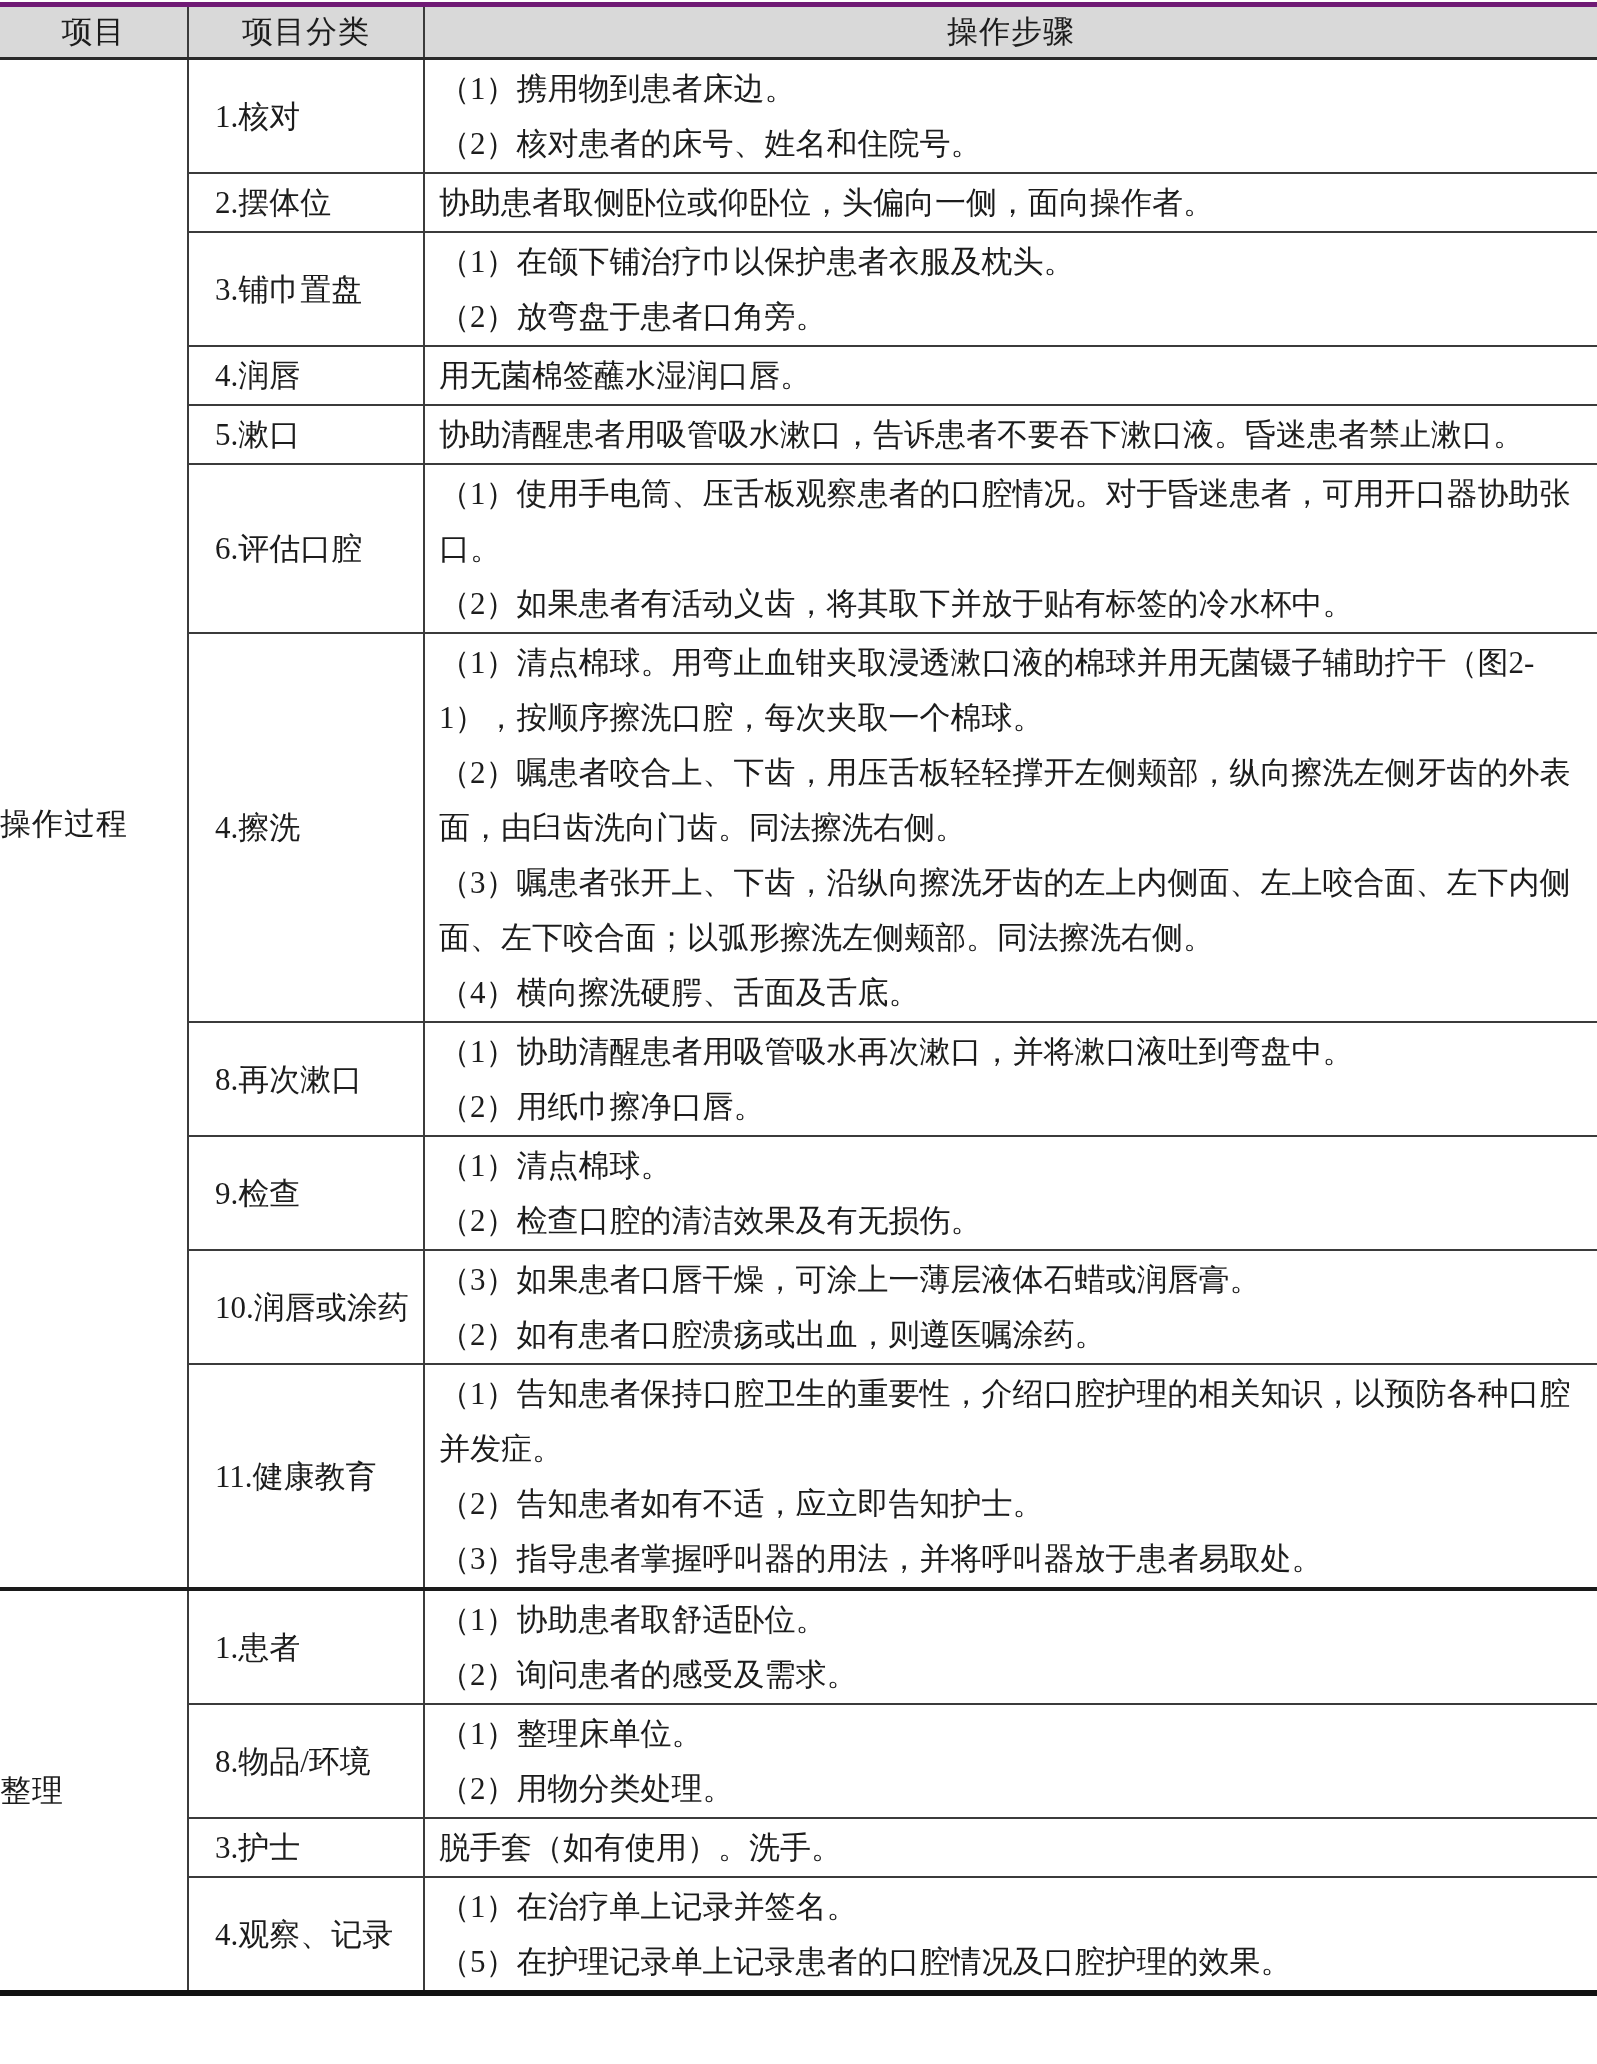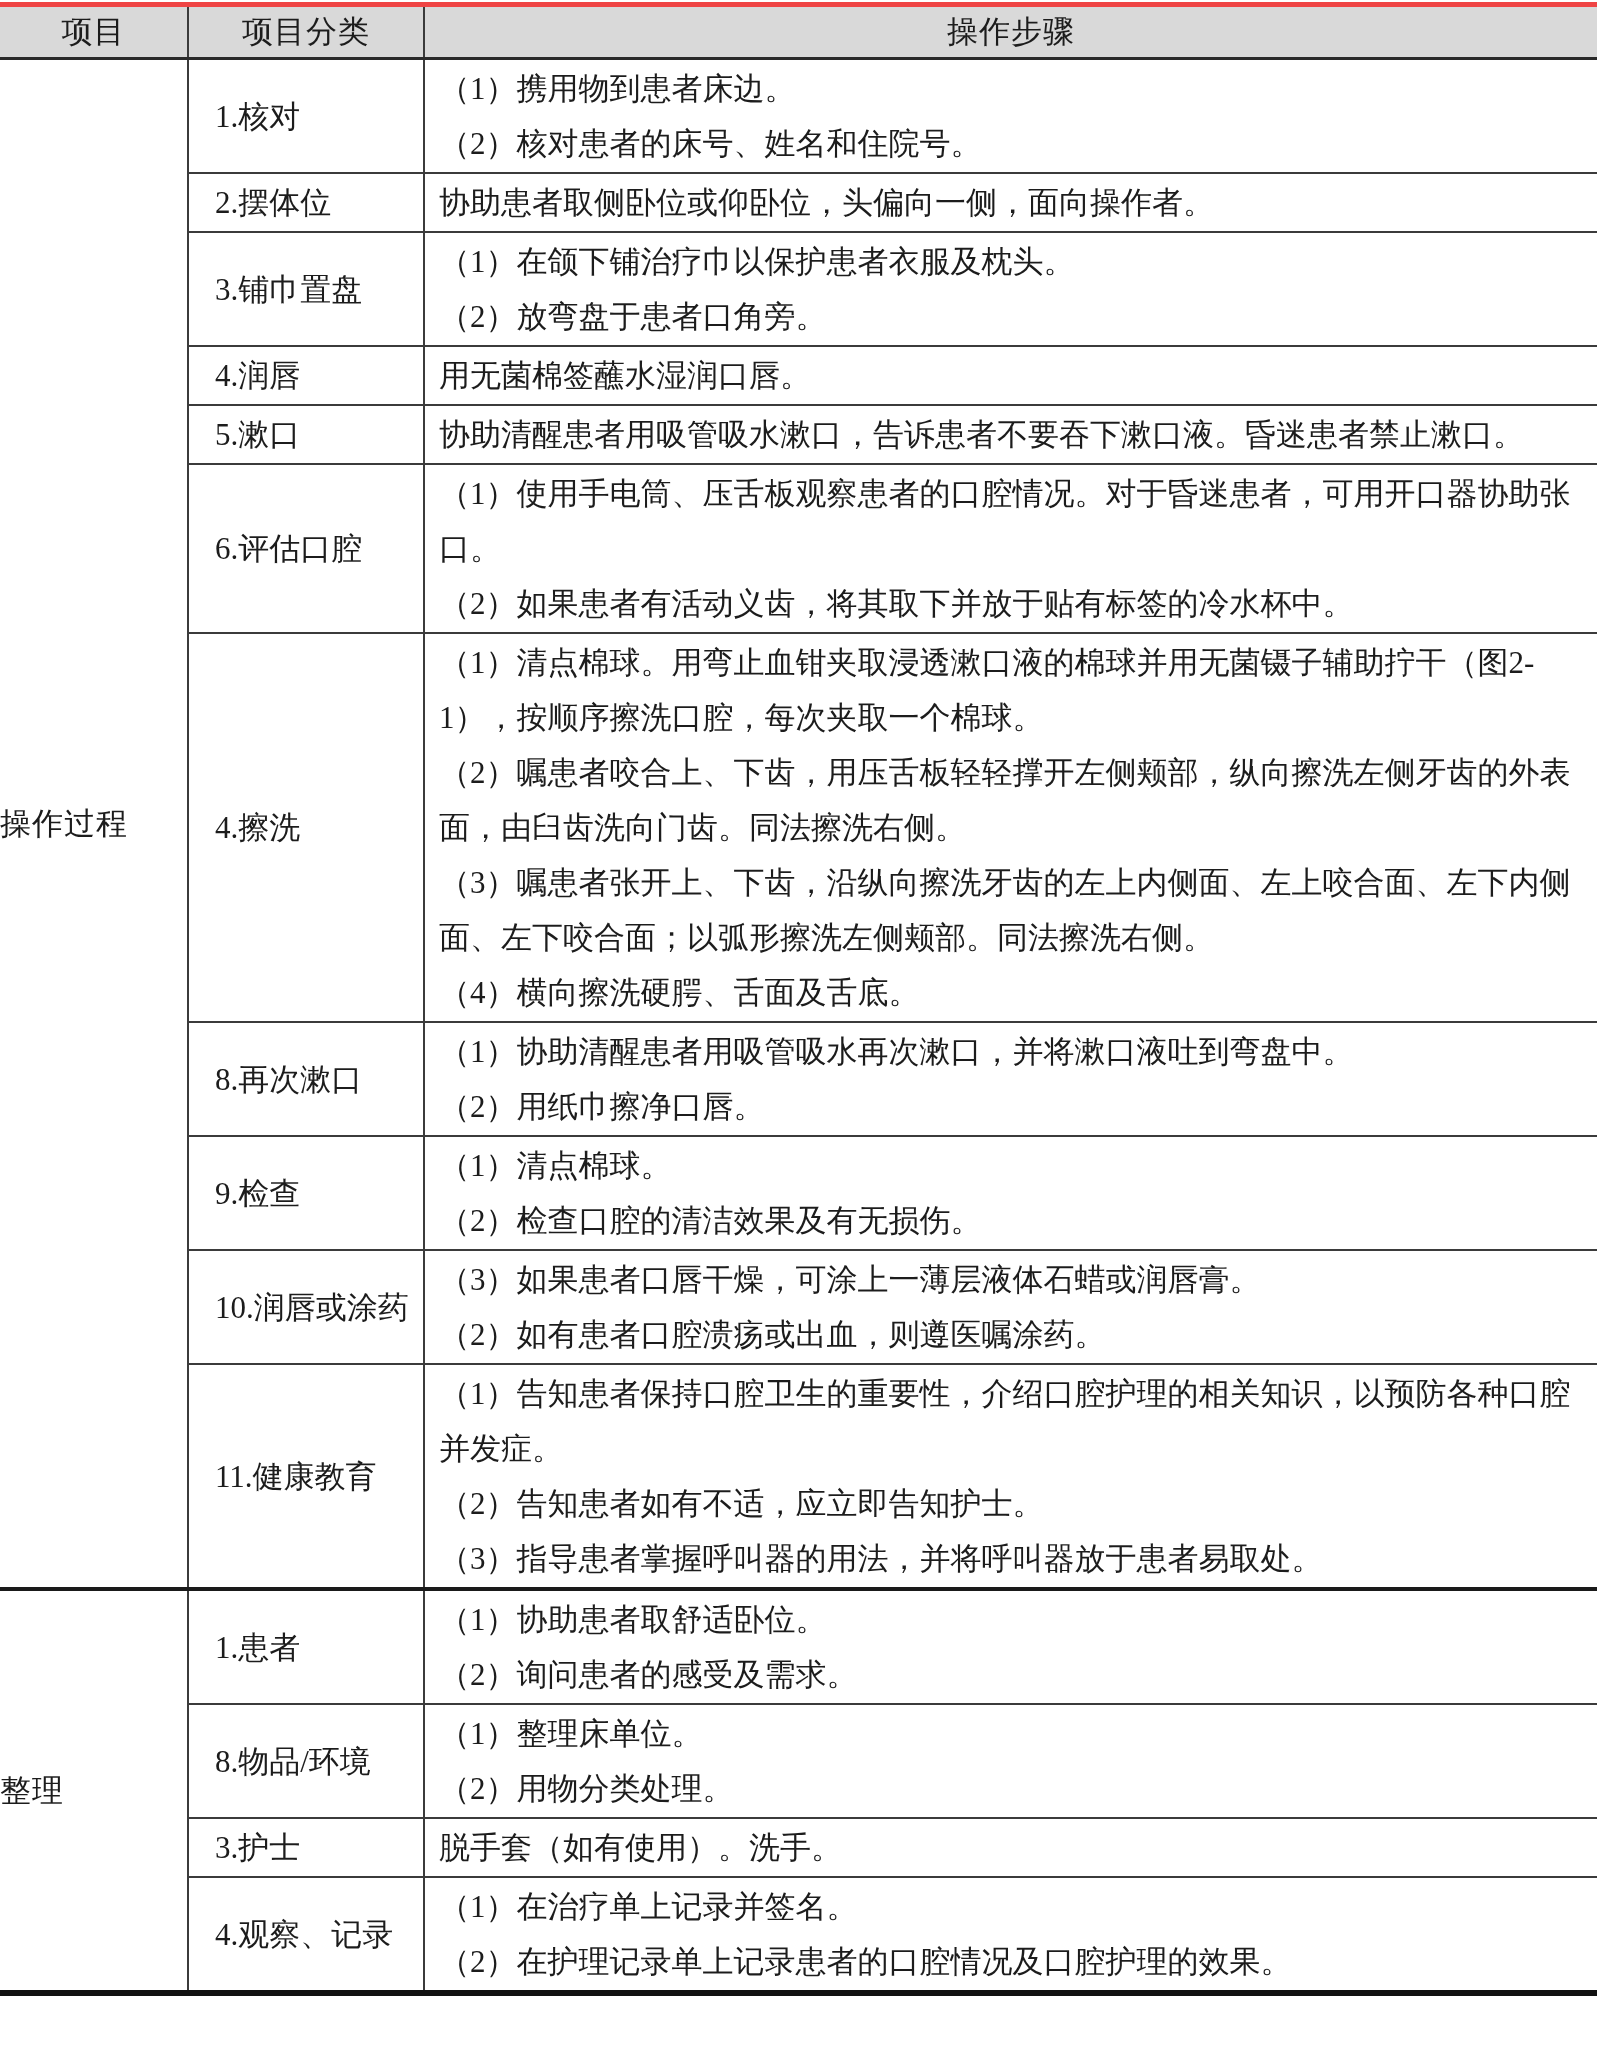--- a/index.html
+++ b/index.html
@@ -14,21 +14,21 @@
     background: #ffffff;
     padding-top: 2px;
     font-family: "Liberation Serif", "DejaVu Serif", serif;
     color: #1c1c1c;
     overflow: hidden;
   }
   table.procedure {
     width: 1597px;
     border-collapse: collapse;
     table-layout: fixed;
-    border-top: 5px solid #ef4444;
+    border-top: 5px solid #701a75;
     border-bottom: 6px solid #111111;
   }
   col.c-item     { width: 188px; }
   col.c-category { width: 236px; }
   col.c-steps    { width: 1173px; }
 
   thead th {
     background: #d9d9d9;
     font-weight: normal;
     font-size: 31px;
@@ -186,18 +186,18 @@
         <tr>
           <td class="cat-cell">3.护士</td>
           <td class="steps-cell">
             <p>脱手套（如有使用）。洗手。</p>
           </td>
         </tr>
         <tr>
           <td class="cat-cell">4.观察、记录</td>
           <td class="steps-cell">
             <p>（1）在治疗单上记录并签名。</p>
-            <p>（2）在护理记录单上记录患者的口腔情况及口腔护理的效果。</p>
+            <p>（5）在护理记录单上记录患者的口腔情况及口腔护理的效果。</p>
           </td>
         </tr>
       </tbody>
   </table>
 </div>
 
 </body></html>

